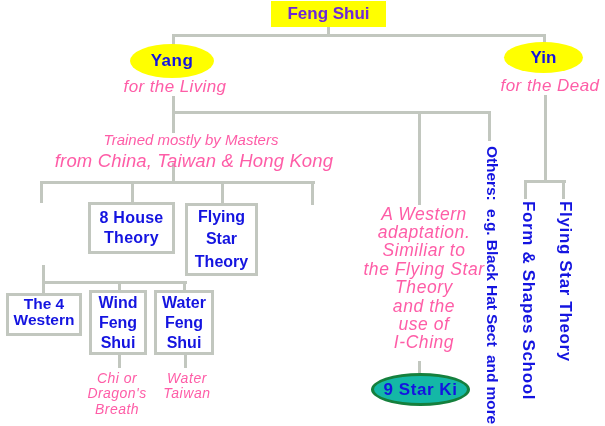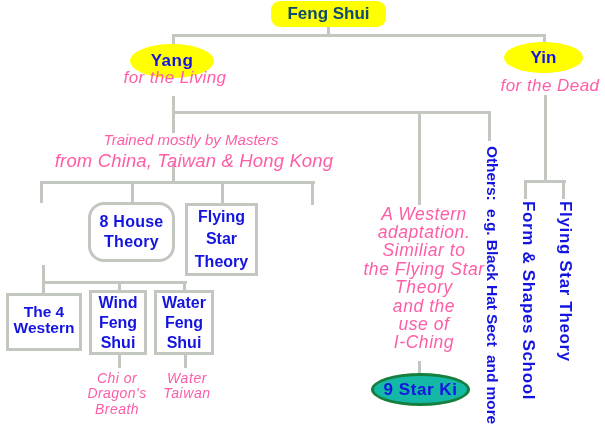--- a/index.html
+++ b/index.html
@@ -15,22 +15,22 @@
   }
   .node-box .ln{display:block;white-space:nowrap;}
   .ellipse{
     position:absolute;box-sizing:border-box;border-radius:50%;
     display:flex;align-items:center;justify-content:center;
     color:#1414e0;font-weight:bold;white-space:nowrap;
   }
   .ellipse.yellow{background:#ffff00;border:none;}
   .ellipse.outlined{background:#14b8a6;border:3px solid #15803d;}
   .root-box{
-    position:absolute;background:#ffff00;color:#0c4a6e;font-weight:bold;
-    display:flex;align-items:center;justify-content:center;white-space:nowrap;border-radius:9px;
+    position:absolute;background:#ffff00;color:#6d28d9;font-weight:bold;
+    display:flex;align-items:center;justify-content:center;white-space:nowrap;
   }
   .pline{position:absolute;color:#fe5da7;font-style:italic;white-space:nowrap;transform:translateX(-50%);}
   .pblock{position:absolute;color:#fe5da7;font-style:italic;text-align:center;transform:translateX(-50%);}
   .pblock .ln{display:block;white-space:nowrap;}
   .vtext{
     position:absolute;color:#1414e0;font-weight:bold;white-space:pre;
     writing-mode:vertical-rl;text-orientation:mixed;line-height:1;
   }
 </style>
 </head>
@@ -71,41 +71,41 @@
   <div class="line" style="left:524px;top:182px;width:3px;height:17px;"></div>
   <div class="line" style="left:562px;top:182px;width:3px;height:17px;"></div>
 
   <div class="root-box" style="left:271px;top:1px;width:115px;height:26px;font-size:17px;">
     <span>Feng Shui</span>
   </div>
 
   <div class="ellipse yellow" style="left:130px;top:44px;width:84px;height:34px;font-size:17px;letter-spacing:0.5px;">
     <span>Yang</span>
   </div>
-  <div class="pline" style="left:175px;top:68px;font-size:17px;letter-spacing:0.4px;">for the Living</div>
+  <div class="pline" style="left:175px;top:77px;font-size:17px;letter-spacing:0.4px;">for the Living</div>
 
   <div class="ellipse yellow" style="left:504px;top:42px;width:79px;height:31px;font-size:17px;">
     <span>Yin</span>
   </div>
   <div class="pline" style="left:550px;top:76px;font-size:17px;letter-spacing:0.45px;">for the Dead</div>
 
   <div class="pline" style="left:191px;top:131px;font-size:15px;">Trained mostly by Masters</div>
   <div class="pline" style="left:194px;top:150px;font-size:18.5px;letter-spacing:0.15px;">from China, Taiwan &amp; Hong Kong</div>
 
-  <div class="node-box" style="left:88px;top:202px;width:87px;height:60px;font-size:16px;line-height:20px;letter-spacing:0.25px;border-radius:16px;">
+  <div class="node-box" style="left:88px;top:202px;width:87px;height:52px;font-size:16px;line-height:20px;letter-spacing:0.25px;">
     <span class="ln">8 House</span>
     <span class="ln">Theory</span>
   </div>
   <div class="node-box" style="left:185px;top:203px;width:73px;height:73px;font-size:16px;line-height:22.5px;">
     <span class="ln">Flying</span>
     <span class="ln">Star</span>
     <span class="ln">Theory</span>
   </div>
 
-  <div class="node-box" style="left:6px;top:293px;width:76px;height:58px;font-size:15.5px;line-height:16px;padding-bottom:5px;">
+  <div class="node-box" style="left:6px;top:293px;width:76px;height:43px;font-size:15.5px;line-height:16px;padding-bottom:5px;">
     <span class="ln">The 4</span>
     <span class="ln">Western</span>
   </div>
   <div class="node-box" style="left:89px;top:290px;width:58px;height:65px;font-size:16px;line-height:20px;">
     <span class="ln">Wind</span>
     <span class="ln">Feng</span>
     <span class="ln">Shui</span>
   </div>
   <div class="node-box" style="left:154px;top:290px;width:60px;height:65px;font-size:16px;line-height:20px;">
     <span class="ln">Water</span>

